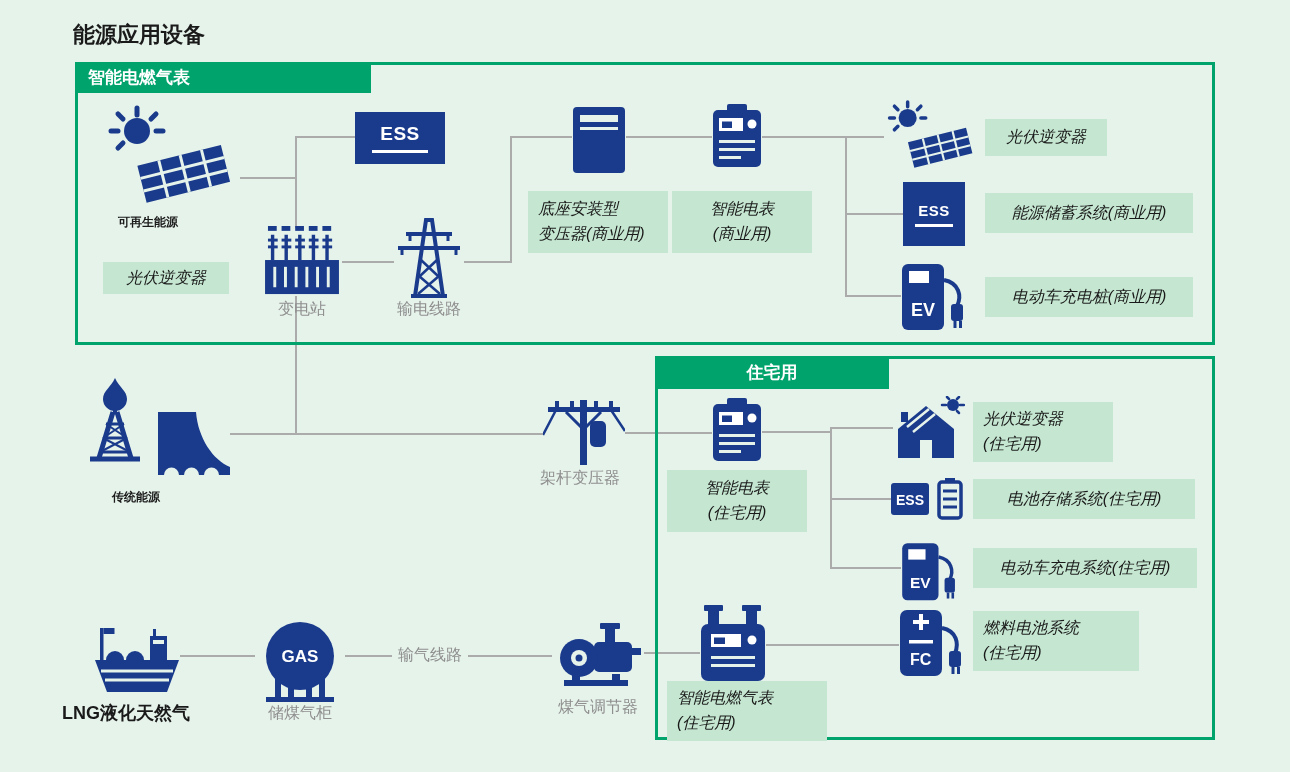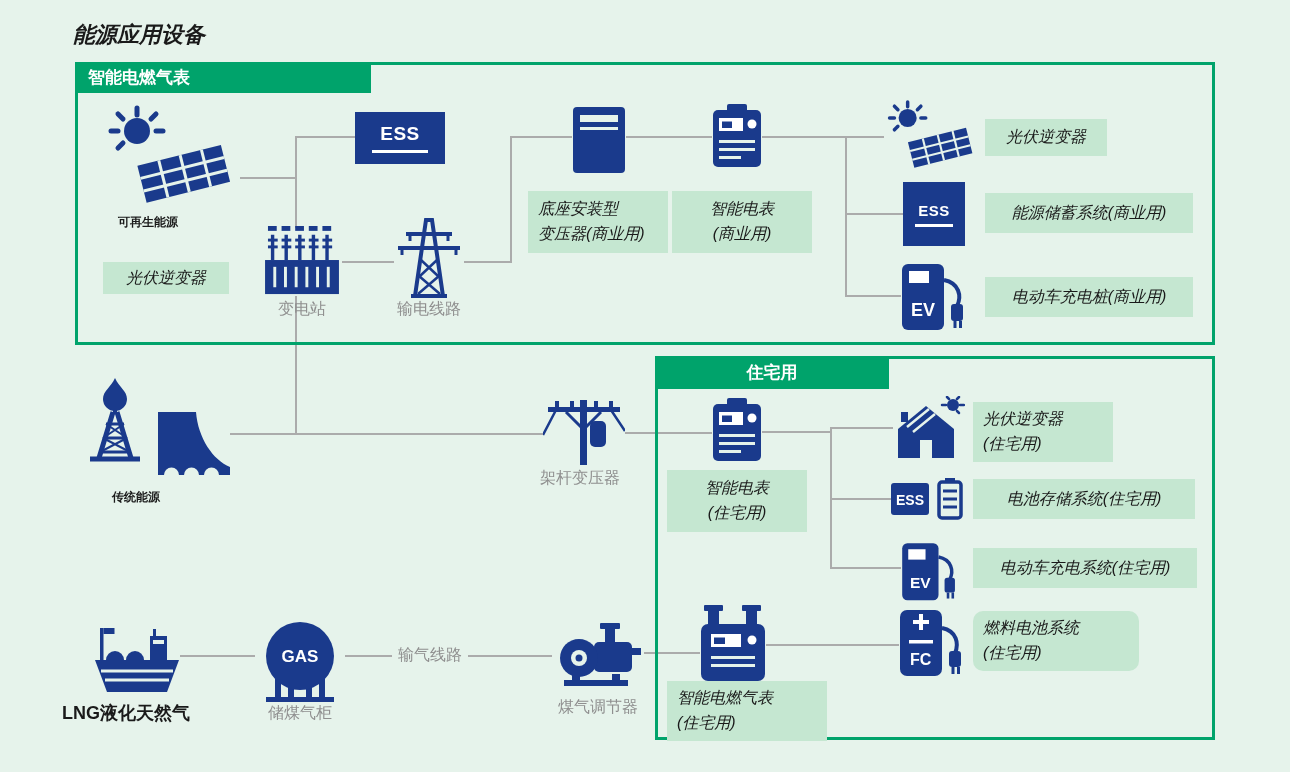--- a/index.html
+++ b/index.html
@@ -62,21 +62,21 @@
     <div class="hline" style="left:345px;top:655px;width:207px;"></div>
     <div class="hline" style="left:644px;top:652px;width:56px;"></div>
     <div class="hline" style="left:766px;top:644px;width:133px;"></div>
     <div class="vline" style="left:295px;top:136px;height:92px;"></div>
     <div class="vline" style="left:510px;top:136px;height:127px;"></div>
     <div class="vline" style="left:845px;top:136px;height:161px;"></div>
     <div class="vline" style="left:295px;top:296px;height:139px;"></div>
     <div class="vline" style="left:830px;top:427px;height:142px;"></div>
   </div>
 
-  <div class="page-title" style="left:73px;top:20px;font-style:italic;">能源应用设备</div>
+  <div class="page-title" style="left:73px;top:20px;">能源应用设备</div>
 
   <section>
     <div class="box" style="left:75px;top:62px;width:1140px;height:283px;"></div>
     <div class="box-header pad" style="left:75px;top:62px;width:296px;height:31px;">智能电燃气表</div>
 
     <div class="icon" style="left:103px;top:103px;width:138px;height:102px;">
       <svg viewBox="0 0 138 102">
         <g stroke="currentColor" stroke-width="5" stroke-linecap="round">
           <line x1="34" y1="5" x2="34" y2="12"></line>
             <line x1="15" y1="11" x2="20" y2="16"></line>
@@ -301,21 +301,21 @@
         <rect x="14" y="12" width="16" height="4" fill="#fff"></rect>
         <rect x="20" y="6" width="4" height="16" fill="#fff"></rect>
         <rect x="10" y="32" width="24" height="3.5" fill="#fff"></rect>
         <text x="11" y="57" font-size="16" font-weight="bold" fill="#fff">FC</text>
         <path d="M43 20 C58 23 60 36 56 45" stroke="currentColor" stroke-width="4" fill="none"></path>
         <rect x="50" y="43" width="12" height="16" rx="3" fill="currentColor"></rect>
         <rect x="52.5" y="59" width="3" height="7" fill="currentColor"></rect>
         <rect x="58" y="59" width="3" height="7" fill="currentColor"></rect>
       </svg>
     </div>
-    <div class="tag" style="left:973px;top:611px;width:166px;height:60px;border-radius:10px;">燃料电池系统
+    <div class="tag" style="left:973px;top:611px;width:166px;height:60px;">燃料电池系统
 (住宅用)</div>
 
     <div class="icon" style="left:700px;top:604px;width:66px;height:78px;">
       <svg viewBox="0 0 66 78">
         <g fill="currentColor">
           <rect x="8" y="6" width="11" height="14"></rect>
           <rect x="4" y="1" width="19" height="6" rx="1"></rect>
           <rect x="46" y="6" width="11" height="14"></rect>
           <rect x="42" y="1" width="19" height="6" rx="1"></rect>
           <rect x="1" y="20" width="64" height="57" rx="7"></rect>

